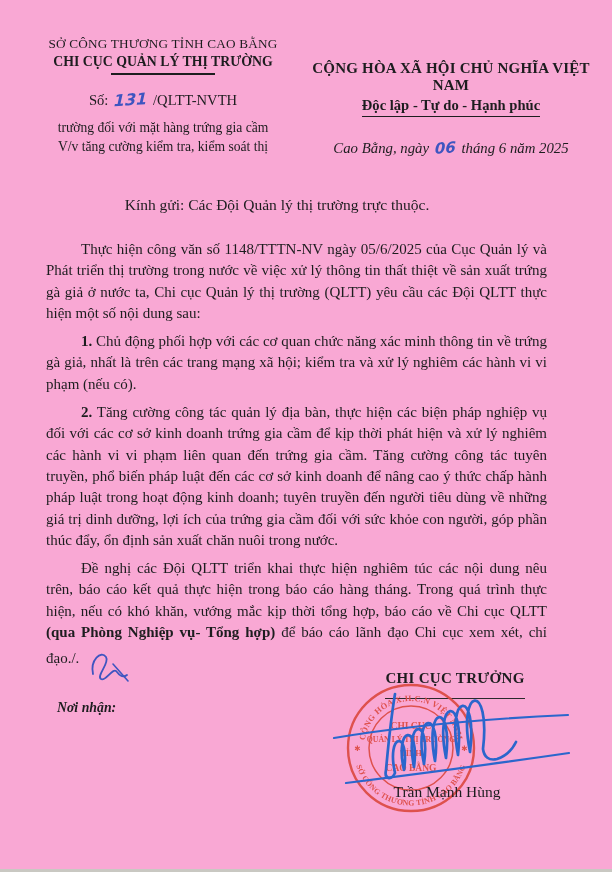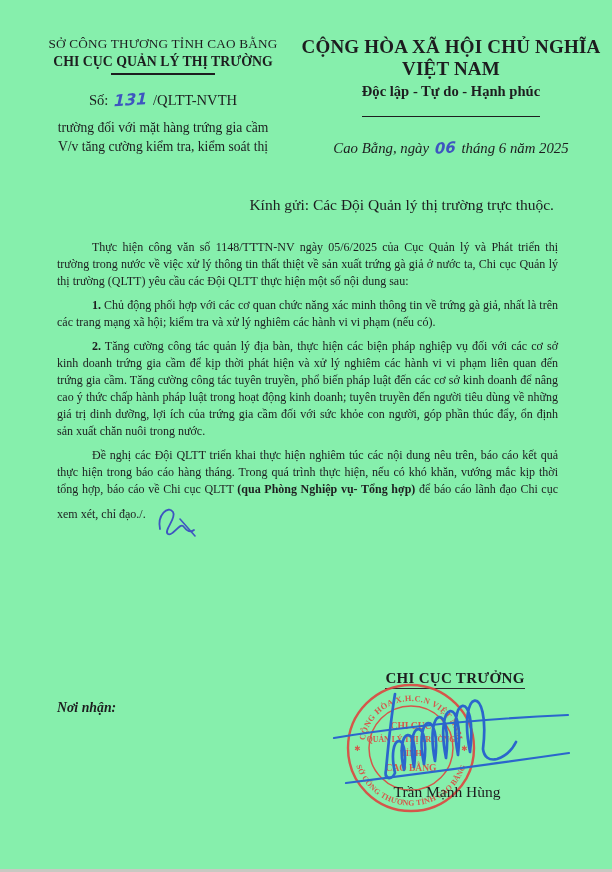--- a/index.html
+++ b/index.html
@@ -1,70 +1,70 @@
 <!DOCTYPE html>
 <html><head>
 <meta charset="utf-8">
 <style>
   * { box-sizing: border-box; margin: 0; padding: 0; }
   html, body { background: #e8e8e6; }
   .page {
     position: relative;
     width: 612px; height: 872px;
     margin: 0 auto;
-    background: #86efac;
+    background: #f9a8d4;
     font-family: "Liberation Serif", serif;
     color: #1d1d1f;
     overflow: hidden;
   }
   
   .header { position: absolute; top: 36px; left: 0; width: 612px; display: flex; }
   .header-left { width: 274px; margin-left: 26px; text-align: center; }
   .header-right { flex: 1; text-align: center; padding-right: 10px; }
   .org-parent { font-size: 13.2px; letter-spacing: .2px; }
   .org-name { font-size: 13.8px; font-weight: bold; margin-top: 2px; }
   .org-rule { width: 104px; height: 1.5px; background: #1d1d1f; margin: 3px auto 0; }
   .doc-number { font-size: 14.6px; margin-top: 15px; }
   .hand-ink {
     font-family: "DejaVu Sans", sans-serif;
     font-style: italic; font-weight: bold;
     color: #3e55c0; font-size: 16px;
     display: inline-block; transform: rotate(-4deg) skewX(-6deg);
     padding: 0 2px;
   }
   .doc-subject { font-size: 13.6px; margin-top: 9px; line-height: 1.42; }
-  .motto-1 { font-size: 19px; font-weight: bold; letter-spacing: .2px; }
+  .motto-1 { font-size: 15px; font-weight: bold; letter-spacing: .2px; margin-top: 24px; }
   .motto-2 { font-size: 14.6px; font-weight: bold; margin-top: 3px; }
-  .motto-2 span { display: inline-block; border-bottom: 1.5px solid #1d1d1f; padding-bottom: 16px; }
+  .motto-2 span { display: inline-block; border-bottom: 1.5px solid #1d1d1f; padding-bottom: 2px; }
   .place-date { font-size: 14.8px; font-style: italic; margin-top: 22px; }
   .place-date .hand-ink { font-size: 15px; }
   
   .salutation {
     position: absolute; top: 196px; left: 0; width: 554px;
-    text-align: right; font-size: 15.5px;
+    text-align: center; font-size: 15.5px;
   }
   .body-text {
-    position: absolute; top: 239px; left: 57px; width: 501px;
-    font-size: 12px; line-height: 1.42; text-align: justify;
+    position: absolute; top: 239px; left: 46px; width: 501px;
+    font-size: 15px; line-height: 1.42; text-align: justify;
   }
   .body-text p { text-indent: 35px; margin-bottom: 7px; }
   .body-text b { font-weight: bold; }
   .initials-svg {
     display: inline-block; vertical-align: middle;
     margin-left: 8px; transform: translateY(5px);
   }
   
   .recipients { position: absolute; top: 664px; left: 57px; width: 240px; margin-top: 36px; }
   .recipients-label { font-size: 13.8px; font-weight: bold; font-style: italic; }
   .recipients-list { margin-top: 5px; font-size: 12.9px; line-height: 1.4; }
   .sign-title {
     position: absolute; top: 670px; left: 328px; width: 254px;
     text-align: center; font-size: 15px; font-weight: bold; letter-spacing: .3px;
   }
-  .sign-title span { display: inline-block; border-bottom: 1.3px solid #2a2a2c; padding-bottom: 1px; }
+  .sign-title span { display: inline-block; border-bottom: 1.3px solid #2a2a2c; padding-bottom: 11px; }
   .stamp-svg { position: absolute; top: 680px; left: 343px; z-index: 2; opacity: .92; }
   .signature-svg { position: absolute; top: 682px; left: 330px; z-index: 3; }
   .sign-name {
     position: absolute; top: 783px; left: 320px; width: 254px; z-index: 4;
     text-align: center; font-size: 15.5px; font-weight: normal;
   }
   .scan-edge-bottom { position: absolute; bottom: 0; left: 0; width: 100%; height: 3px; background: #c9c8c2; }
 </style>
 </head>
 <body>

